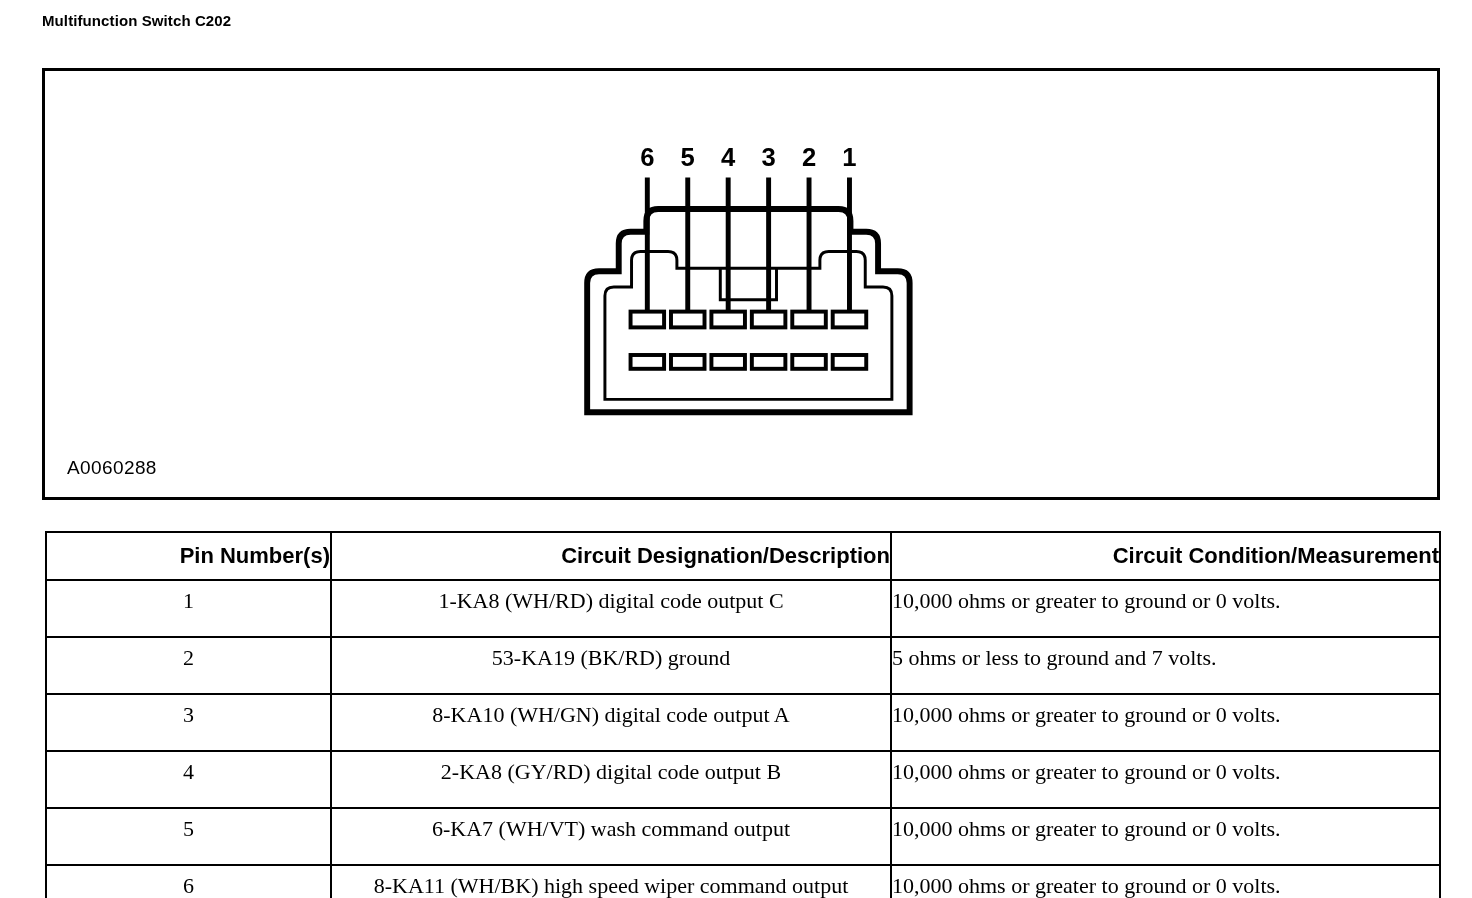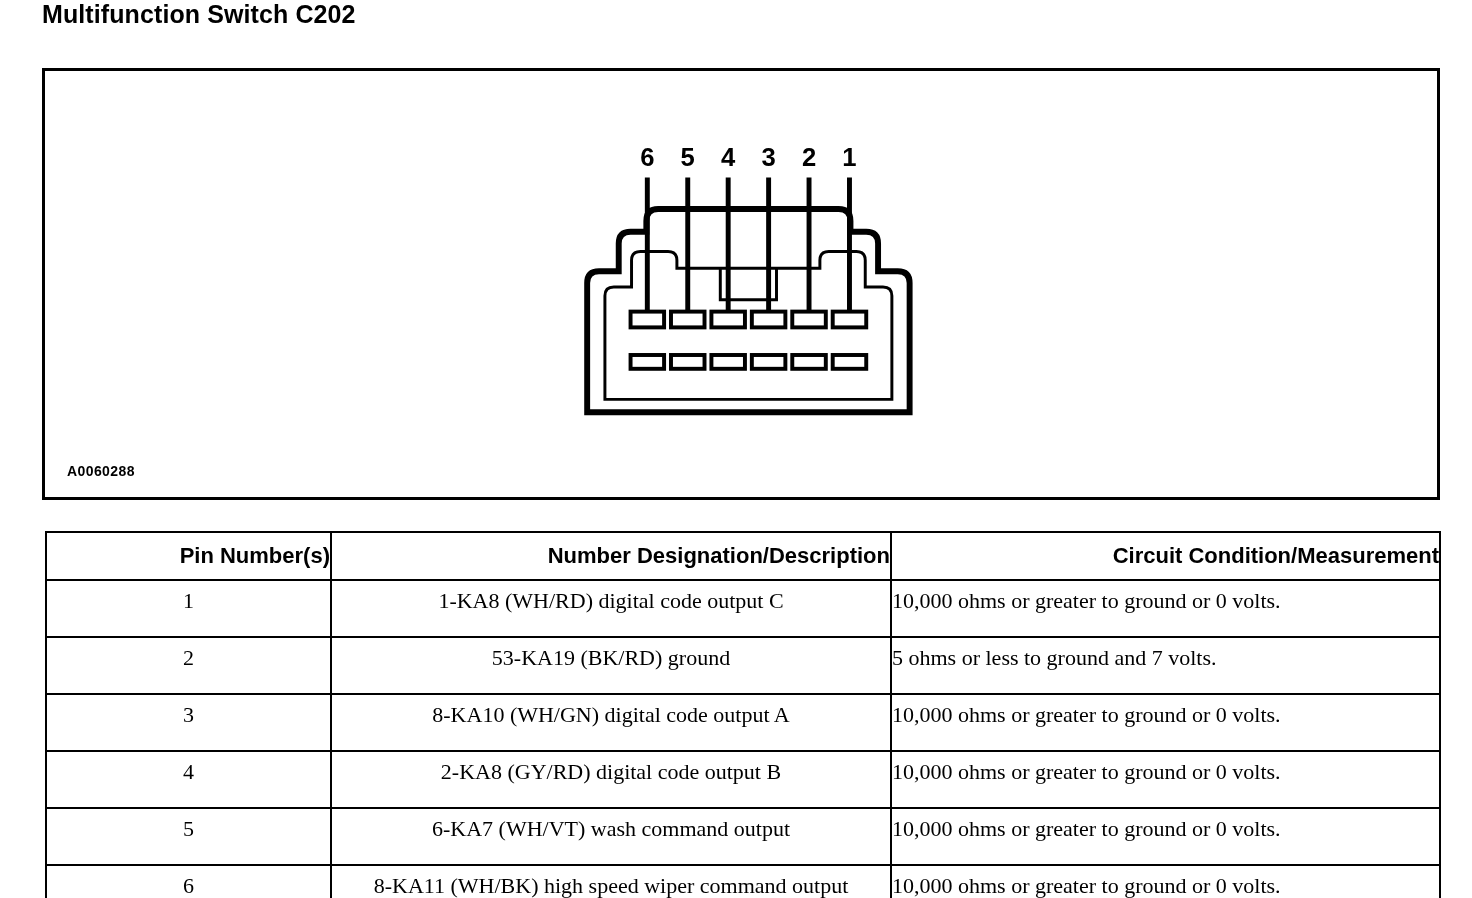--- a/index.html
+++ b/index.html
@@ -14,24 +14,24 @@
     position: relative;
     font-family: "Liberation Sans", sans-serif;
     color: #000000;
     overflow: hidden;
   }
 
   
   #page-title {
     position: absolute;
     left: 42px;
-    top: 0;
+    top: 12px;
     font-family: "Liberation Sans", sans-serif;
     font-weight: bold;
-    font-size: 25px;
+    font-size: 15px;
     letter-spacing: 0.1px;
     white-space: nowrap;
   }
 
   
   #figure-panel {
     position: absolute;
     left: 42px;
     top: 68px;
     width: 1398px;
@@ -45,22 +45,22 @@
     left: 0;
     top: 0;
     width: 100%;
     height: 100%;
   }
   #figure-id {
     position: absolute;
     left: 22px;
     bottom: 18px;
     font-family: "Liberation Sans", sans-serif;
-    font-weight: bold;
-    font-size: 14px;
+    font-weight: normal;
+    font-size: 19px;
     letter-spacing: 0.4px;
   }
 
   
   #pin-table {
     position: absolute;
     left: 45px;
     top: 531px;
     width: 1394px;
     border-collapse: collapse;
@@ -202,21 +202,21 @@
 
 <table id="pin-table">
   <colgroup>
     <col class="col-w-pin">
     <col class="col-w-circ">
     <col class="col-w-norm">
   </colgroup>
   <thead>
     <tr>
       <th>Pin Number(s)</th>
-      <th>Number Designation/Description</th>
+      <th>Circuit Designation/Description</th>
       <th>Circuit Condition/Measurement</th>
     </tr>
   </thead>
   <tbody>
     <tr>
       <td class="col-pin">1</td>
       <td class="col-circuit">1-KA8 (WH/RD) digital code output C</td>
       <td class="col-normal">10,000 ohms or greater to ground or 0 volts.</td>
     </tr>
     <tr>

